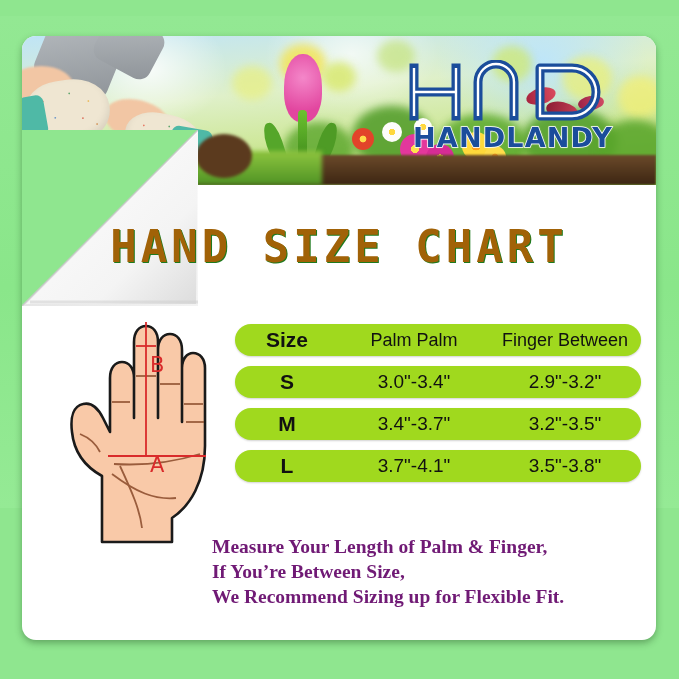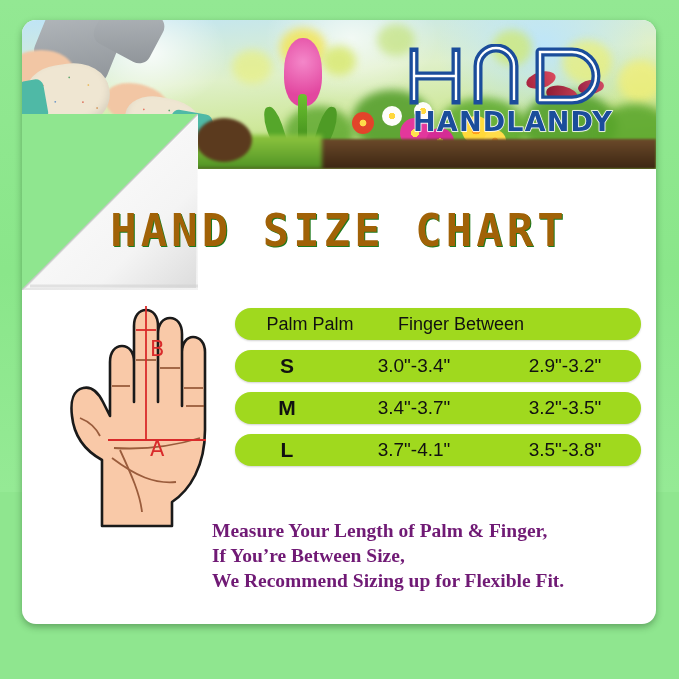--- a/index.html
+++ b/index.html
@@ -6,21 +6,21 @@
   html,body { width:679px; height:679px; }
   body {
     font-family:"Liberation Sans", sans-serif;
     background:#8fe68f;
     position:relative;
     overflow:hidden;
   }
 
   
   #frame {
-    position:absolute; left:0; top:0; width:679px; height:492px;
+    position:absolute; left:0; top:16px; width:679px; height:492px;
     background:linear-gradient(180deg,#93e893 0%,#8ae68a 55%,#95ea95 100%);
   }
 
   
   #card {
     position:absolute; left:22px; top:20px; width:634px; height:604px;
     background:#ffffff;
     border-radius:14px;
     box-shadow:0 3px 7px rgba(20,60,20,.38);
     overflow:hidden;
@@ -295,20 +295,21 @@
         <path d="M58 150 H156"></path>
         <path d="M96 16 V150"></path>
         <path d="M86 40 H106"></path>
       </g>
       <text x="100" y="66" font-family="DejaVu Sans, sans-serif" font-size="21" fill="#d92b2b">B</text>
       <text x="100" y="166" font-family="DejaVu Sans, sans-serif" font-size="21" fill="#d92b2b">A</text>
     </svg>
 
     <div id="table">
       <div class="row head">
+        <div class="cell c0">Size</div>
         <div class="cell c1">Palm Palm</div>
         <div class="cell c2">Finger Between</div>
       </div>
 
       <div class="row body">
         <div class="cell c0">S</div>
         <div class="cell c1">3.0"-3.4"</div>
         <div class="cell c2">2.9"-3.2"</div>
       </div>
 

